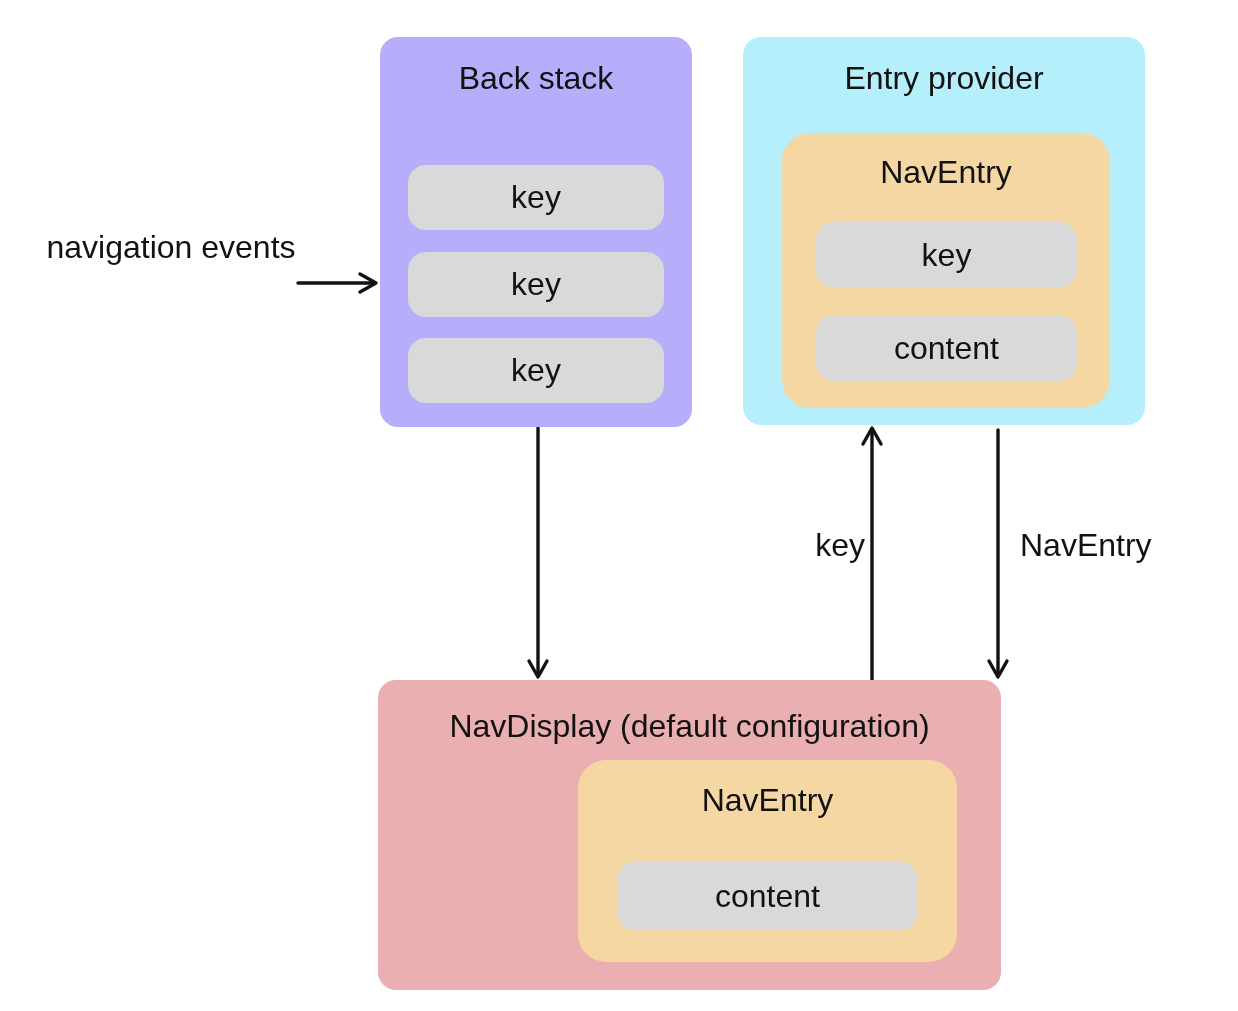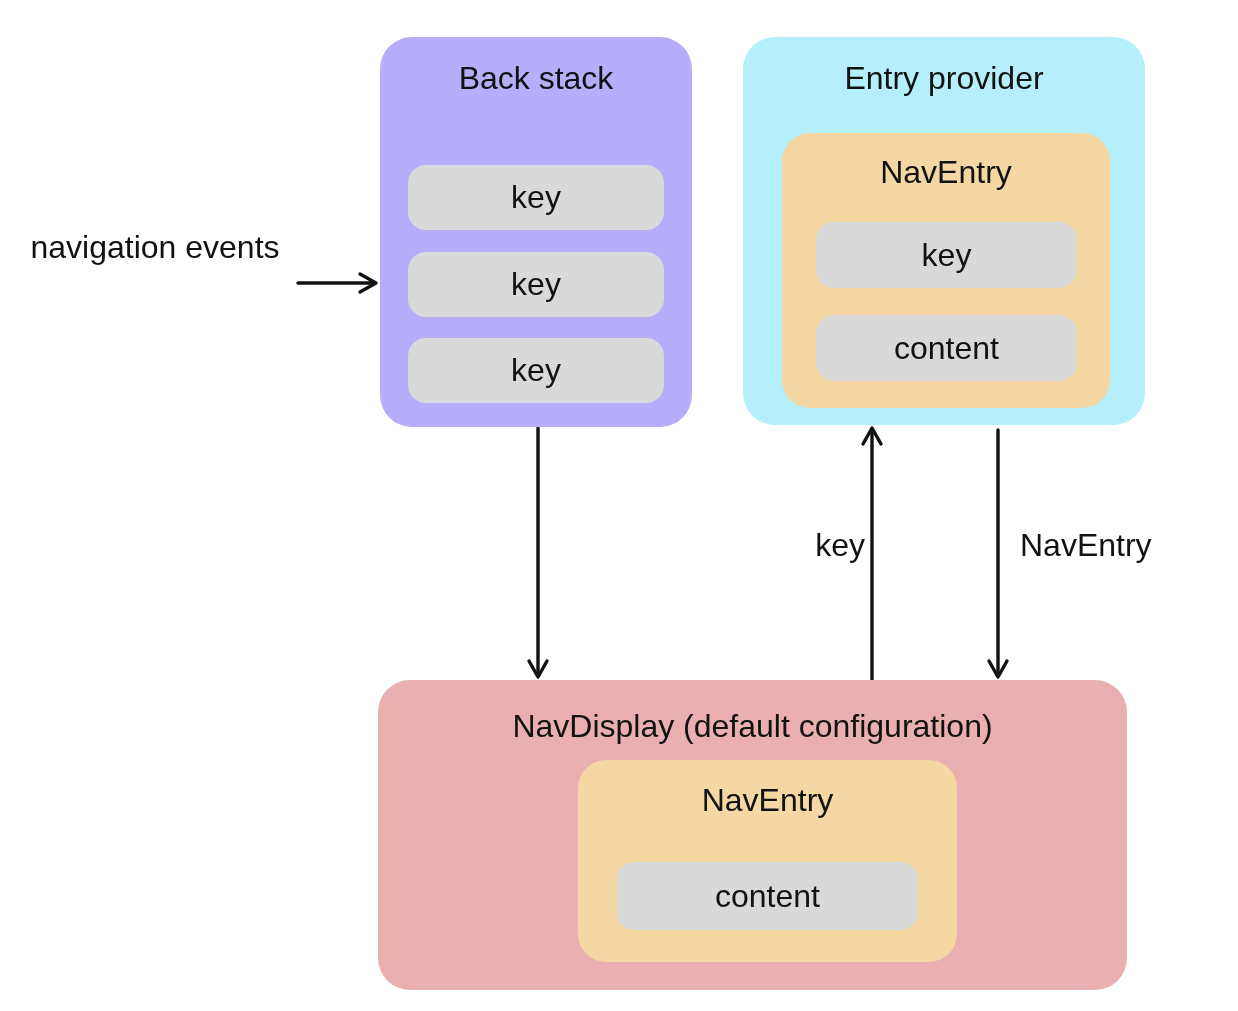--- a/index.html
+++ b/index.html
@@ -19,21 +19,21 @@
   }
   .canvas {
     position: relative;
     width: 1238px;
     height: 1011px;
     background: var(--bg);
     overflow: hidden;
   }
   .box {
     position: absolute;
-    border-radius: 32px;
+    border-radius: 18px;
   }
   .box-title {
     position: absolute;
     left: 0;
     width: 100%;
     text-align: center;
     font-size: 32px;
     line-height: 40px;
     color: var(--ink);
     white-space: nowrap;
@@ -62,29 +62,29 @@
   .back-stack .pill.k2 { top: 301px; }
   
   .entry-provider { left: 743px; top: 37px; width: 402px; height: 388px; background: var(--cyan); }
   .entry-provider .box-title { top: 21px; }
   .entry-provider .inner-box { left: 39px; top: 96px; width: 328px; height: 275px; }
   .entry-provider .inner-box .box-title { top: 19px; }
   .entry-provider .inner-box .pill { left: 34px; width: 261px; height: 66px; }
   .entry-provider .inner-box .pill.key-pill { top: 89px; }
   .entry-provider .inner-box .pill.content-pill { top: 182px; }
   
-  .nav-display { left: 378px; top: 680px; width: 749px; height: 310px; background: var(--pink); }
+  .nav-display { left: 378px; top: 680px; width: 623px; height: 310px; background: var(--pink); }
   .nav-display .box-title { top: 26px; }
   .nav-display .inner-box { left: 200px; top: 80px; width: 379px; height: 202px; }
   .nav-display .inner-box .box-title { top: 20px; }
   .nav-display .inner-box .pill.content-pill { left: 39px; top: 102px; width: 301px; height: 68px; }
   
   .ext-label {
     position: absolute;
-    left: 4px;
+    left: 20px;
     top: 226px;
     width: 302px;
     text-align: center;
     font-size: 32px;
     line-height: 42px;
     color: var(--ink);
   }
   
   .arrow-label {
     position: absolute;

